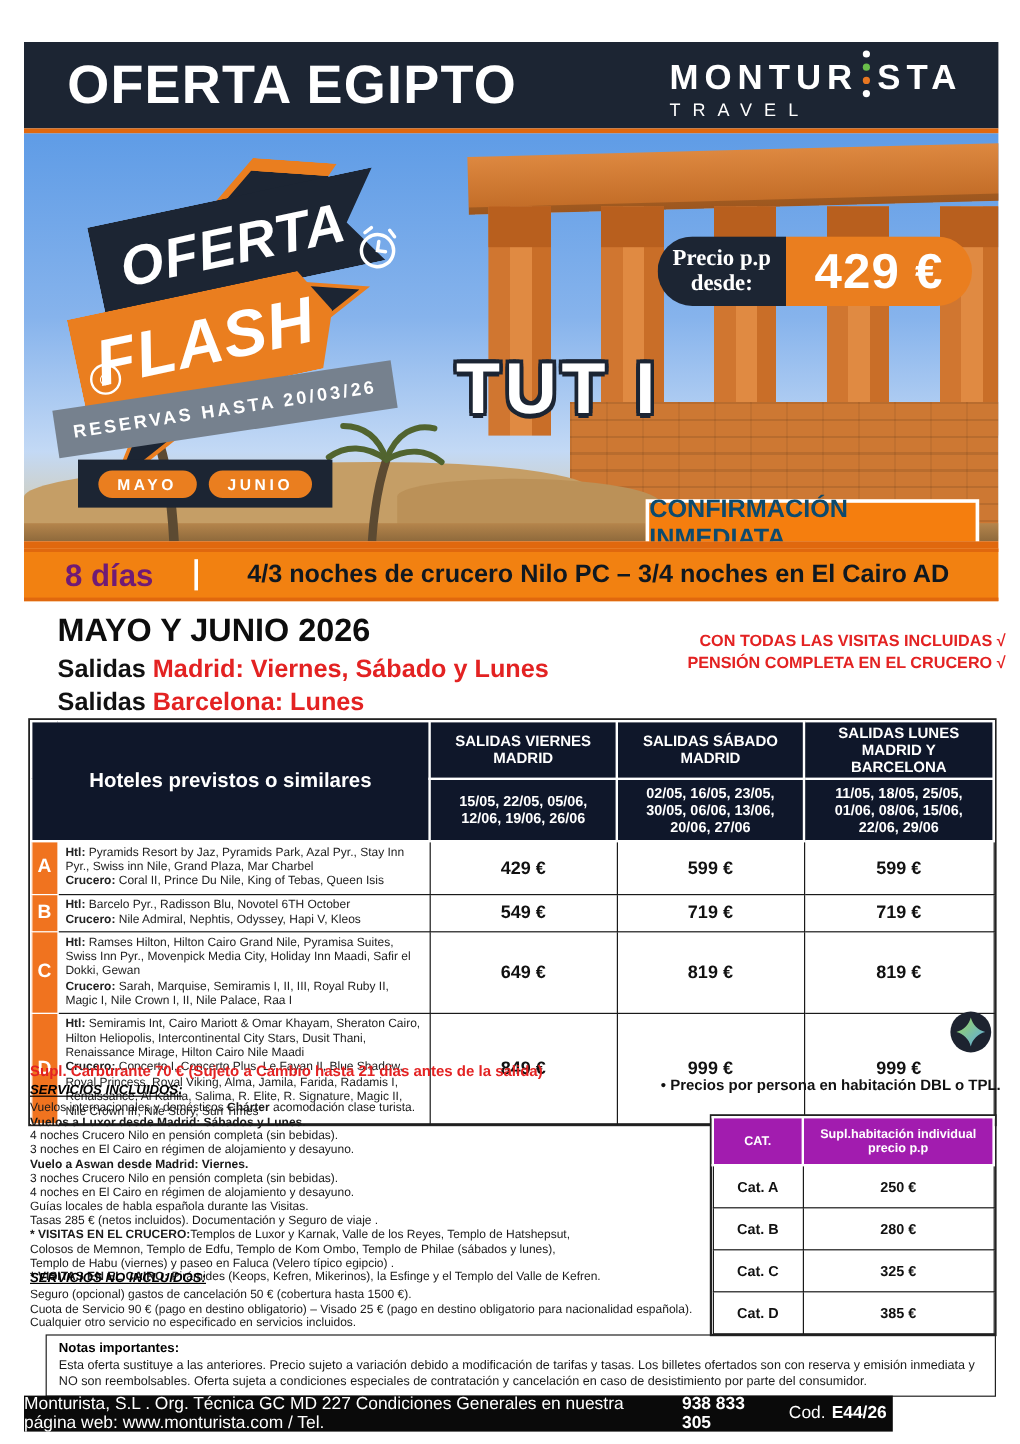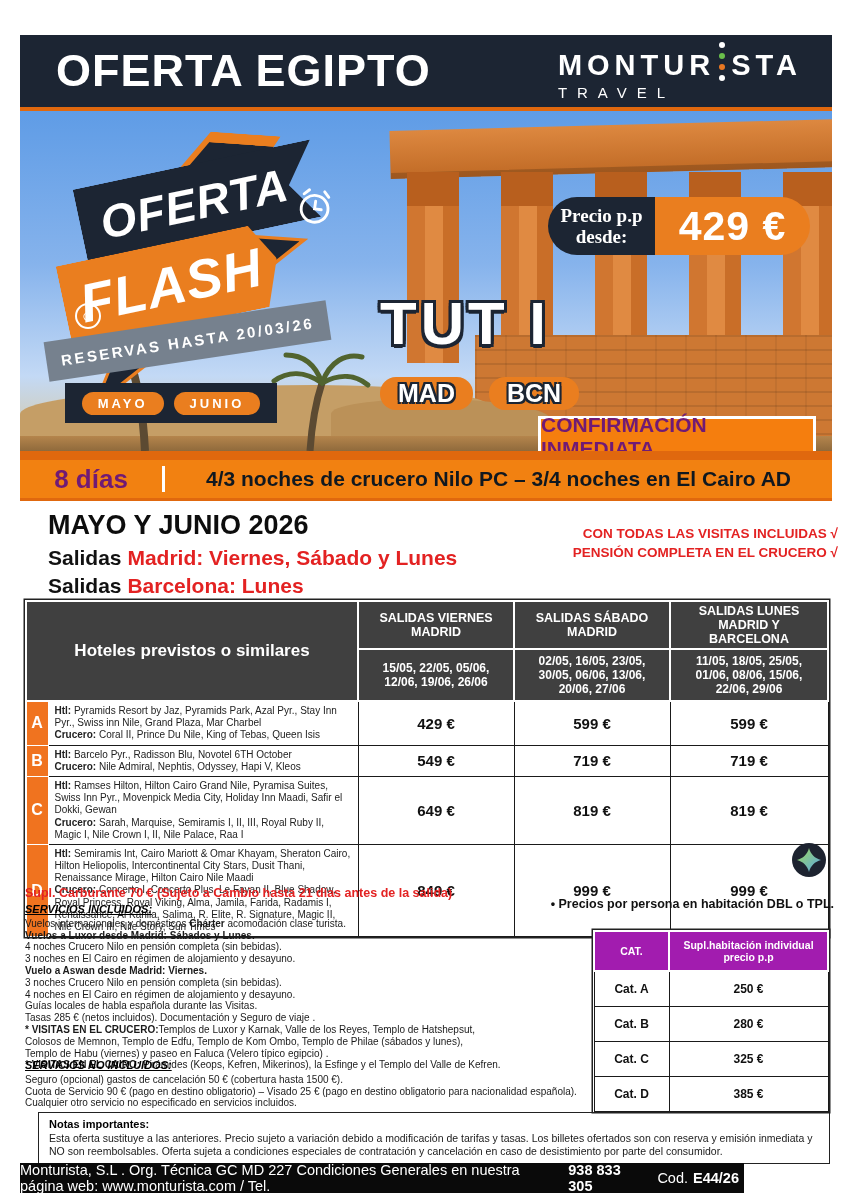--- a/index.html
+++ b/index.html
@@ -69,41 +69,41 @@
                font-size:41px;font-weight:900;letter-spacing:1px;}
 
   .product-title{position:absolute;left:360px;top:178px;color:#fff;font-size:60px;font-weight:900;letter-spacing:4px;
      text-shadow:-3px -3px 0 var(--navy),3px -3px 0 var(--navy),-3px 3px 0 var(--navy),3px 3px 0 var(--navy),
                  -3px 0 0 var(--navy),3px 0 0 var(--navy),0 -3px 0 var(--navy),0 4px 0 var(--navy);}
   .origins-row{position:absolute;left:360px;top:266px;display:flex;gap:16px;}
   .origin-pill{background:var(--orange);border-radius:16px;padding:2px 18px;color:#fff;font-size:25px;font-weight:900;
      text-shadow:-2px -2px 0 var(--navy),2px -2px 0 var(--navy),-2px 2px 0 var(--navy),2px 2px 0 var(--navy);}
   .confirmation{position:absolute;left:518px;top:305px;width:278px;height:42px;background:var(--orange-bright);
                 border:3px solid #fff;box-sizing:border-box;display:flex;align-items:center;justify-content:center;
-                color:#701a75;font-size:21px;font-weight:800;}
+                color:#0c4a6e;font-size:21px;font-weight:800;}
 
   
   .duration{position:absolute;left:20px;top:457px;width:812px;height:44px;background:#f28111;
             border-top:3px solid var(--orange-deep);border-bottom:3px solid var(--orange-deep);box-sizing:border-box;
             display:flex;align-items:center;}
   .duration-days{width:142px;text-align:center;font-size:26px;font-weight:800;color:#701a75;}
   .duration-div{width:3px;height:70%;background:#fff;}
   .duration-desc{flex:1;text-align:center;font-size:21px;font-weight:800;color:#101820;}
 
   
   .intro-title{position:absolute;left:48px;top:510px;font-size:27px;font-weight:900;color:#0d0d0d;}
   .departures{position:absolute;left:48px;top:544px;font-size:21px;font-weight:700;line-height:28px;}
   .dep-red{color:var(--red);}
   .highlights{position:absolute;right:12px;top:524px;text-align:right;color:var(--red);
               font-size:13.5px;font-weight:800;line-height:19px;margin-left:40px;}
 
   
   .price-table{position:absolute;left:25px;top:600px;width:802px;border-collapse:collapse;table-layout:fixed;
                box-shadow:0 0 0 1.5px #222;}
-  .price-table thead th,.price-table thead td{background:#404040;color:#fff;border:2.5px solid #fff;
+  .price-table thead th,.price-table thead td{background:#0f172a;color:#fff;border:2.5px solid #fff;
                font-weight:700;text-align:center;vertical-align:middle;margin-left:32px;}
   .pt-hotel{font-size:17px;}
   .pt-coltitle{font-size:12.5px;height:38px;padding:2px 8px;}
   .pt-dates{font-size:12px;height:46px;padding:2px 8px;}
   .price-table tbody td{border:1.5px solid #1a1a1a;vertical-align:middle;}
   .pt-letter{background:#f0731f;color:#fff;font-size:16px;font-weight:800;text-align:center;border:1.5px solid #fff !important;}
   .pt-desc{font-size:10px;line-height:1.22;color:#222;padding:3px 6px;}
   .pt-price{text-align:center;font-size:15px;font-weight:700;color:#111;}
 
   .supplement-note{position:absolute;left:25px;top:886px;color:var(--red);font-size:12.5px;font-weight:800;}
@@ -200,24 +200,20 @@
 
     <div class="price-pill">
       <div class="price-label">
         <span>Precio p.p</span>
         <span>desde:</span>
       </div>
       <div class="price-value">429 €</div>
     </div>
 
     <div class="product-title">TUT I</div>
-    <div class="origins-row">
-        <div class="origin-pill">MAD</div>
-        <div class="origin-pill">BCN</div>
-      </div>
     <div class="confirmation">CONFIRMACIÓN INMEDIATA</div>
   </div>
 
   <div class="duration">
     <div class="duration-days">8 días</div>
     <div class="duration-div"></div>
     <div class="duration-desc">4/3 noches de crucero Nilo PC – 3/4 noches en El Cairo AD</div>
   </div>
 
   <div class="intro-title">MAYO Y JUNIO 2026</div>

